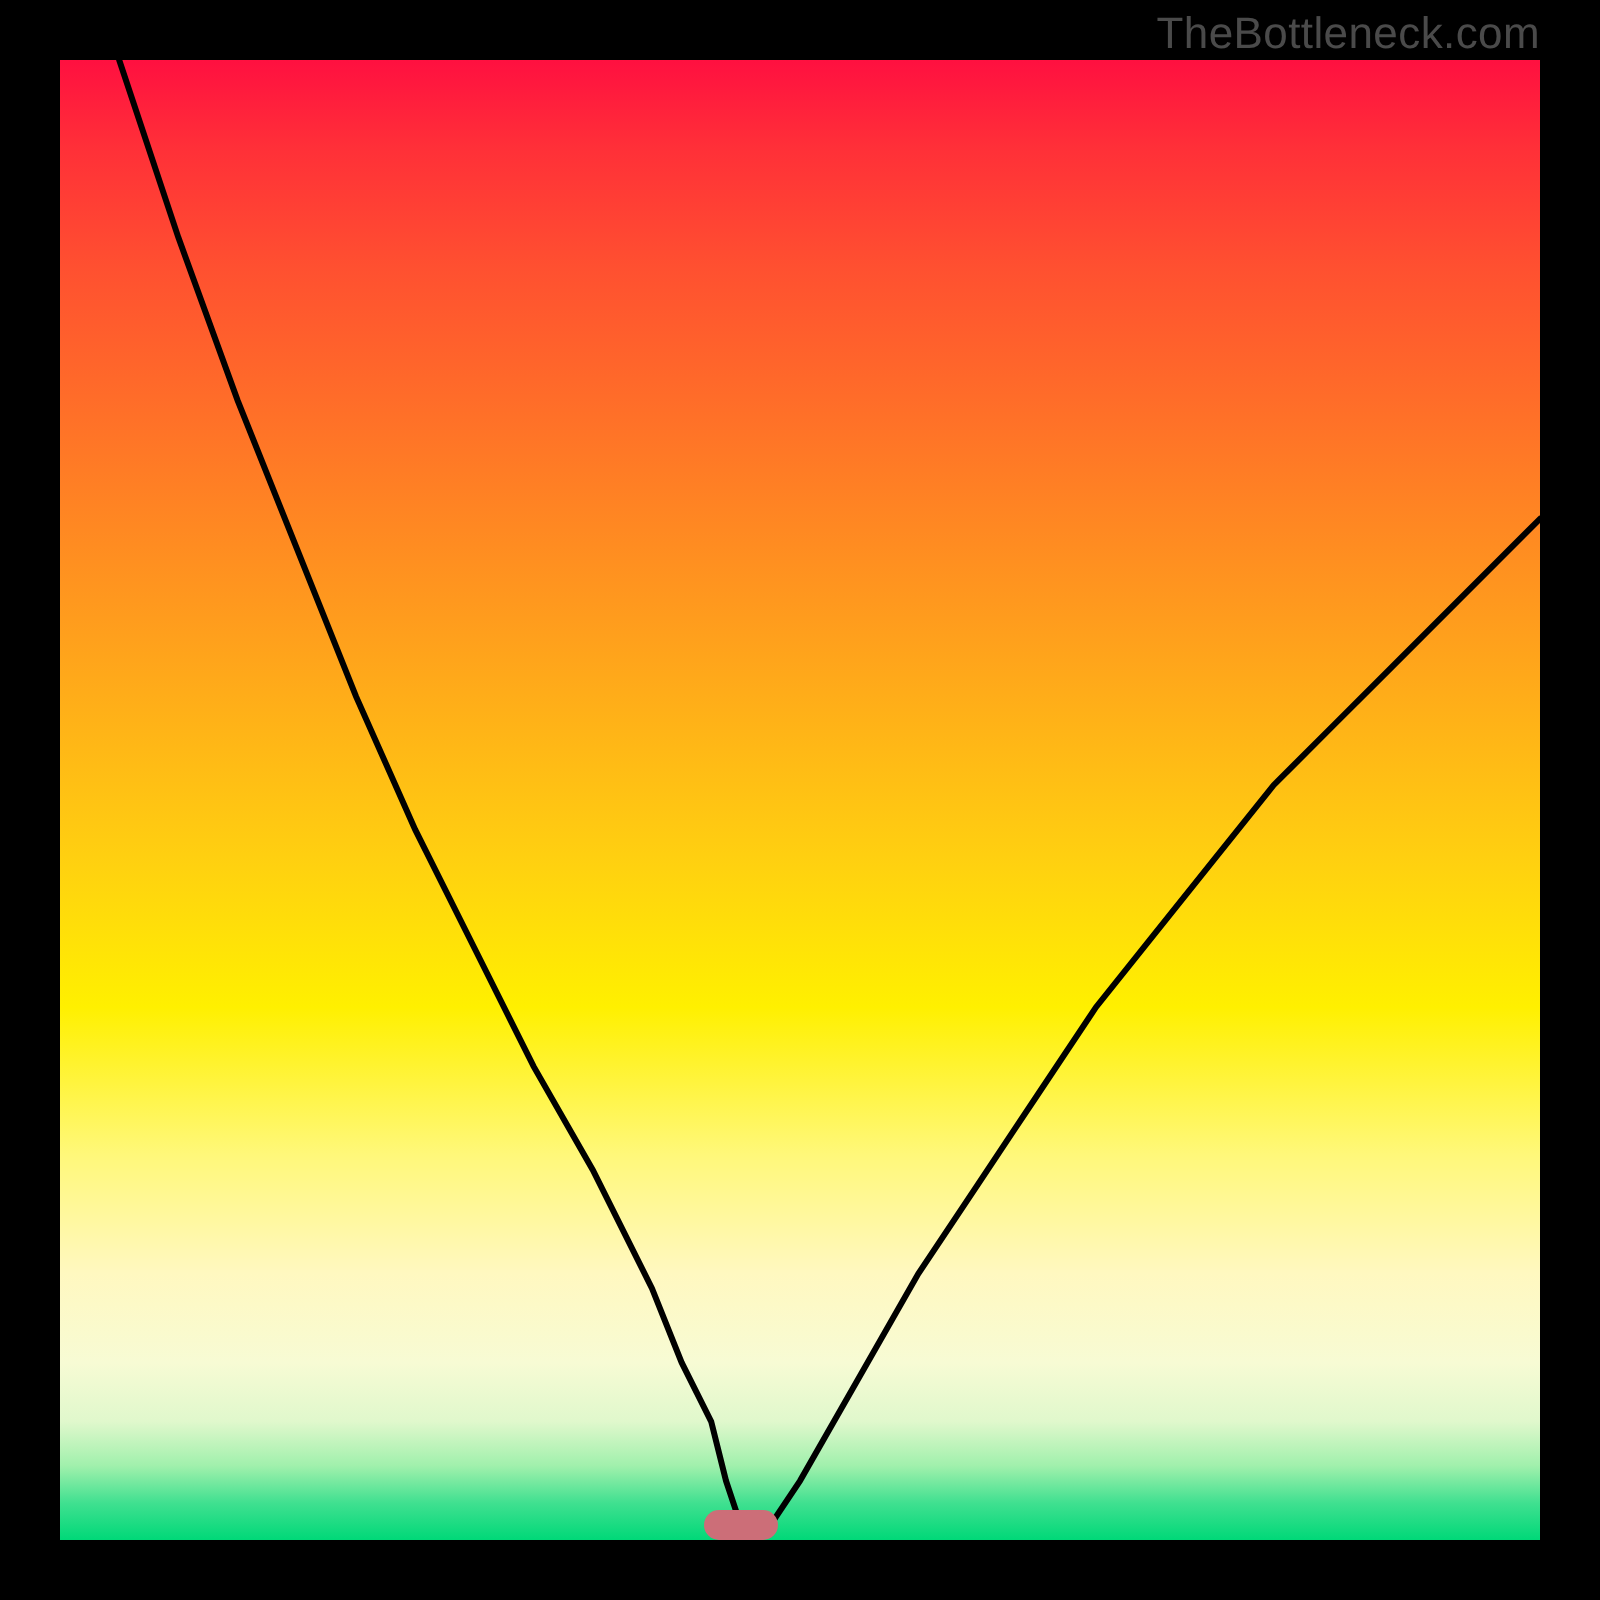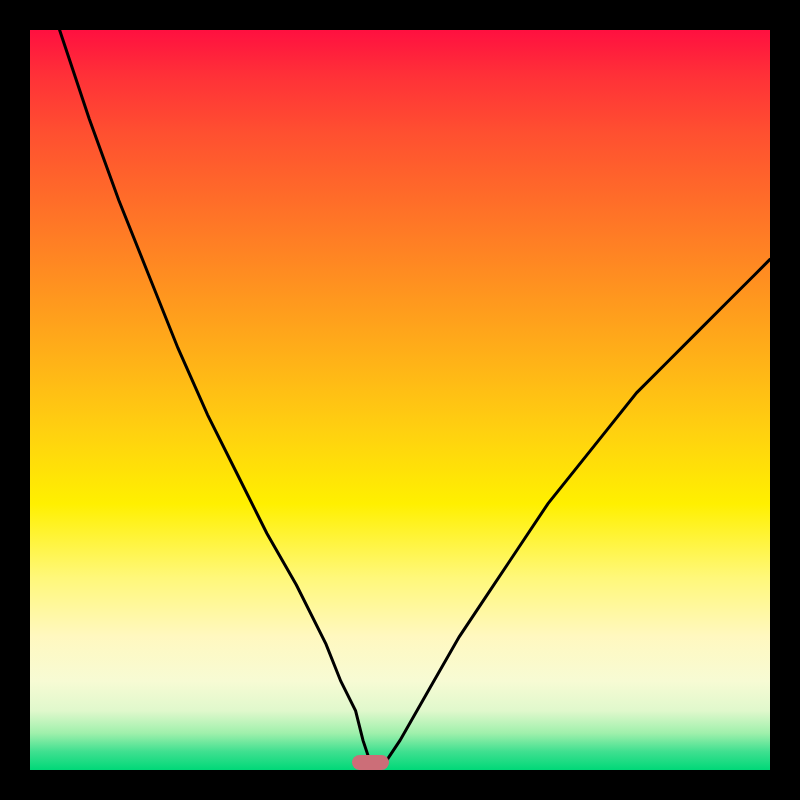--- a/index.html
+++ b/index.html
@@ -64,20 +64,21 @@
     color: #4a4a4a;
     font-size: 22px;
     font-weight: 500;
     letter-spacing: 0.2px;
   }
 </style>
 </head>
 <body>
 
 <div class="outer">
+  <div class="watermark">TheBottleneck.com</div>
 
   <div class="plot">
     <div class="gradient"></div>
     <svg class="curve" viewBox="0 0 740 740" preserveAspectRatio="none">
       <path id="curve-path" fill="none" stroke="#000" stroke-width="3" stroke-linecap="round" d="M29.6 0.0 L59.2 88.8 L88.8 170.2 L118.4 244.2 L148.0 318.2 L177.6 384.8 L207.2 444.0 L236.8 503.2 L266.4 555.0 L296.0 614.2 L310.8 651.2 L325.6 680.8 L333.0 710.4 L340.4 732.6 L355.2 732.6 L370.0 710.4 L399.6 658.6 L429.2 606.8 L458.8 562.4 L488.4 518.0 L518.0 473.6 L547.6 436.6 L577.2 399.6 L606.8 362.6 L636.4 333.0 L666.0 303.4 L695.6 273.8 L725.2 244.2 L740.0 229.4"></path>
     </svg>
     <div id="marker" class="marker" style="left: 321.9px; width: 37px; height: 14.8px; bottom: 0px; background: rgb(204, 110, 120);"></div>
   </div>
 </div>
 

